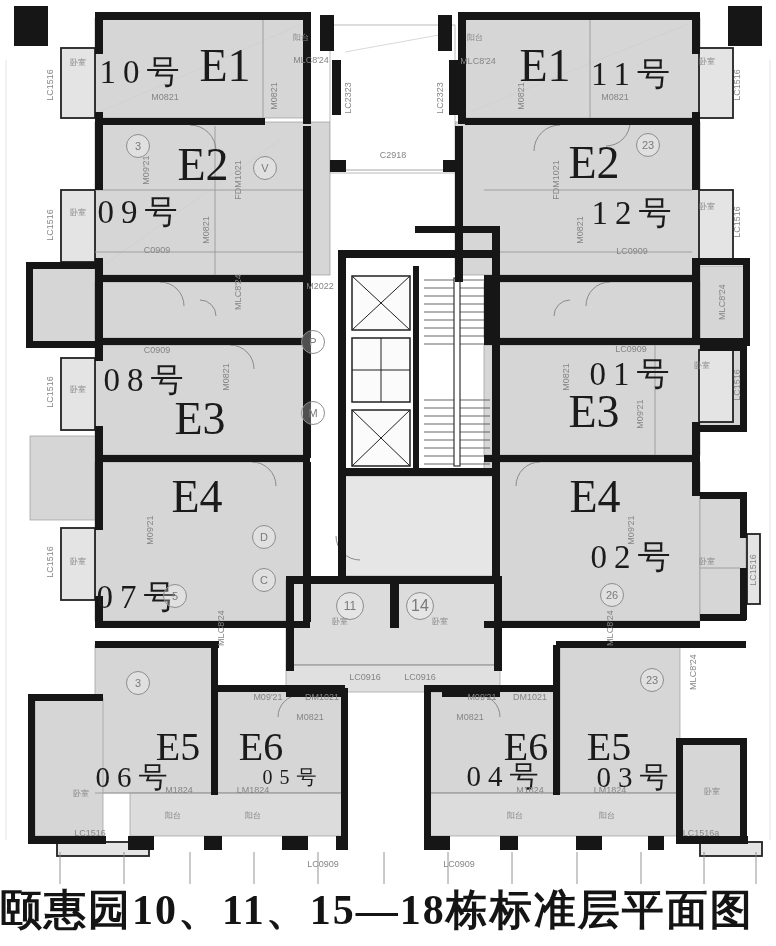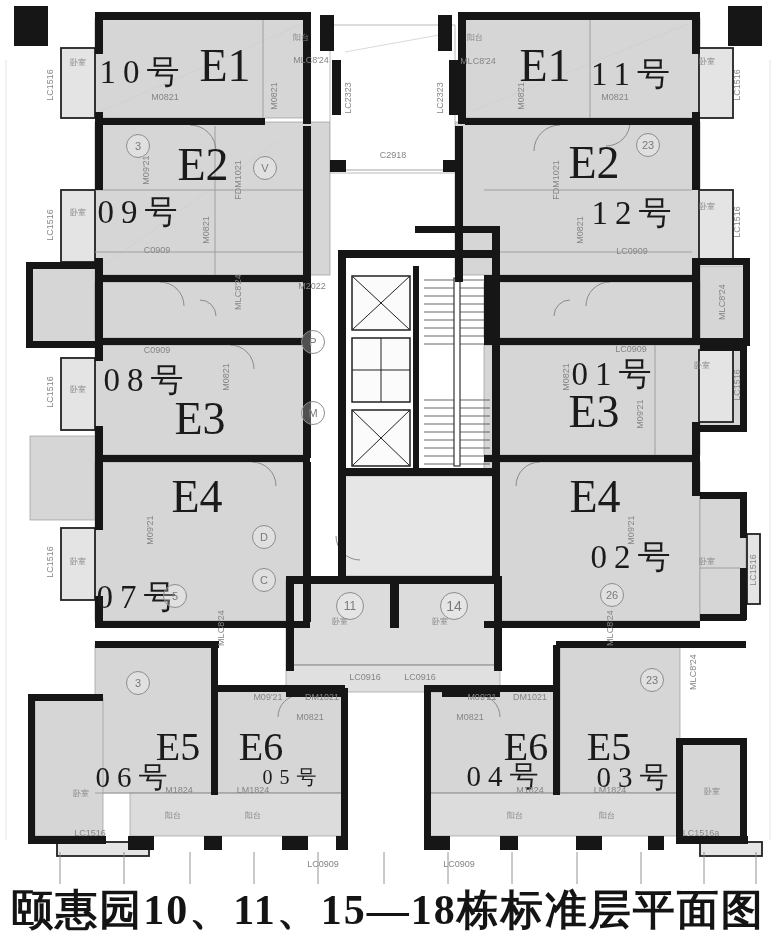--- a/index.html
+++ b/index.html
@@ -4,21 +4,21 @@
 <style>
   html,body{margin:0;padding:0;background:#fff}
   .plan{position:relative;width:776px;height:946px;background:#fff;overflow:hidden;
         font-family:"Liberation Sans","DejaVu Sans",sans-serif}
   .plan svg{position:absolute;left:0;top:0}
   .labels{position:absolute;left:0;top:0;width:776px;height:946px;pointer-events:none}
   .lb{position:absolute;color:#858585;font-size:9px;line-height:1;white-space:nowrap}
   .lb.big{color:#1b1b1b;font-family:"Liberation Serif","DejaVu Serif",serif;font-size:46px}
   .lb.num{color:#1b1b1b;font-family:"Liberation Serif","DejaVu Serif",serif;font-size:33px;letter-spacing:7px}
   .lb.circ{border:1.2px solid #8d8d8d;border-radius:50%;display:flex;align-items:center;justify-content:center;color:#7a7a7a;background:rgba(255,255,255,.25)}
-  .caption{position:absolute;left:0;right:0;top:882px;text-align:center;
+  .caption{position:absolute;left:0;right:0;top:882px;
            font:700 42px "Liberation Serif","DejaVu Serif",serif;color:#141414;letter-spacing:2px}
 </style>
 </head>
 <body>
 
 <div class="plan">
   <svg width="776" height="946" viewBox="0 0 776 946">
     <g id="g-rooms">
         <rect x="95" y="18" width="215" height="100" fill="#d6d6d6" stroke="#9a9a9a" stroke-width="0.7"></rect>
         <rect x="95" y="122" width="235" height="153" fill="#d6d6d6" stroke="#9a9a9a" stroke-width="0.7"></rect>
@@ -234,21 +234,21 @@
       <div class="lb big" style="left: 526px; top: 747px; font-size: 40px; transform: translate(-50%, -50%);">E6</div>
       <div class="lb big" style="left: 609px; top: 747px; font-size: 40px; transform: translate(-50%, -50%);">E5</div>
       <div class="lb num" style="left: 143px; top: 72px; transform: translate(-50%, -50%); text-align: center;">10号</div>
       <div class="lb num" style="left: 141px; top: 212px; transform: translate(-50%, -50%);">09号</div>
       <div class="lb num" style="left: 140px; top: 380px; transform: translate(-50%, -50%); margin-left: 7px;">08号</div>
       <div class="lb num" style="left: 140px; top: 558px; transform: translate(-50%, -50%); margin-top: 39px;">07号</div>
       <div class="lb num" style="left: 135px; top: 777px; font-size: 29px; transform: translate(-50%, -50%);">06号</div>
       <div class="lb num" style="left: 293px; top: 777px; font-size: 20px; transform: translate(-50%, -50%);">05号</div>
       <div class="lb num" style="left: 634px; top: 74px; transform: translate(-50%, -50%);">11号</div>
       <div class="lb num" style="left: 635px; top: 213px; transform: translate(-50%, -50%);">12号</div>
-      <div class="lb num" style="left: 615px; top: 374px; transform: translate(-50%, -50%);">01号</div>
+      <div class="lb num" style="left: 633px; top: 374px; transform: translate(-50%, -50%);">01号</div>
       <div class="lb num" style="left: 634px; top: 557px; transform: translate(-50%, -50%);">02号</div>
       <div class="lb num" style="left: 506px; top: 776px; font-size: 29px; transform: translate(-50%, -50%);">04号</div>
       <div class="lb num" style="left: 636px; top: 777px; font-size: 29px; transform: translate(-50%, -50%);">03号</div>
       <div class="lb ann" style="left: 50px; top: 85px; transform: translate(-50%, -50%) rotate(-90deg);">LC1516</div>
       <div class="lb ann" style="left: 50px; top: 225px; transform: translate(-50%, -50%) rotate(-90deg);">LC1516</div>
       <div class="lb ann" style="left: 50px; top: 392px; transform: translate(-50%, -50%) rotate(-90deg);">LC1516</div>
       <div class="lb ann" style="left: 50px; top: 562px; transform: translate(-50%, -50%) rotate(-90deg);">LC1516</div>
       <div class="lb ann" style="left: 737px; top: 85px; transform: translate(-50%, -50%) rotate(-90deg);">LC1516</div>
       <div class="lb ann" style="left: 737px; top: 222px; transform: translate(-50%, -50%) rotate(-90deg);">LC1516</div>
       <div class="lb ann" style="left: 737px; top: 385px; transform: translate(-50%, -50%) rotate(-90deg);">LC1516</div>
@@ -289,21 +289,21 @@
       <div class="lb ann" style="left: 157px; top: 250px; transform: translate(-50%, -50%);">C0909</div>
       <div class="lb ann" style="left: 157px; top: 350px; transform: translate(-50%, -50%);">C0909</div>
       <div class="lb ann" style="left: 365px; top: 677px; transform: translate(-50%, -50%);">LC0916</div>
       <div class="lb ann" style="left: 420px; top: 677px; transform: translate(-50%, -50%);">LC0916</div>
       <div class="lb ann" style="left: 253px; top: 790px; transform: translate(-50%, -50%);">LM1824</div>
       <div class="lb ann" style="left: 610px; top: 790px; transform: translate(-50%, -50%);">LM1824</div>
       <div class="lb ann" style="left: 179px; top: 790px; transform: translate(-50%, -50%);">M1824</div>
       <div class="lb ann" style="left: 530px; top: 790px; transform: translate(-50%, -50%);">M1824</div>
       <div class="lb ann" style="left: 348px; top: 98px; transform: translate(-50%, -50%) rotate(-90deg);">LC2323</div>
       <div class="lb ann" style="left: 440px; top: 98px; transform: translate(-50%, -50%) rotate(-90deg);">LC2323</div>
-      <div class="lb ann" style="left: 312px; top: 286px; transform: translate(-50%, -50%);">M2022</div>
+      <div class="lb ann" style="left: 320px; top: 286px; transform: translate(-50%, -50%);">M2022</div>
       <div class="lb ann" style="left: 393px; top: 155px; transform: translate(-50%, -50%);">C2918</div>
       <div class="lb ann" style="left: 78px; top: 63px; font-size: 8px; transform: translate(-50%, -50%);">卧室</div>
       <div class="lb ann" style="left: 78px; top: 213px; font-size: 8px; transform: translate(-50%, -50%);">卧室</div>
       <div class="lb ann" style="left: 78px; top: 390px; font-size: 8px; transform: translate(-50%, -50%);">卧室</div>
       <div class="lb ann" style="left: 78px; top: 562px; font-size: 8px; transform: translate(-50%, -50%);">卧室</div>
       <div class="lb ann" style="left: 707px; top: 62px; font-size: 8px; transform: translate(-50%, -50%);">卧室</div>
       <div class="lb ann" style="left: 707px; top: 207px; font-size: 8px; transform: translate(-50%, -50%);">卧室</div>
       <div class="lb ann" style="left: 702px; top: 366px; font-size: 8px; transform: translate(-50%, -50%);">卧室</div>
       <div class="lb ann" style="left: 707px; top: 562px; font-size: 8px; transform: translate(-50%, -50%);">卧室</div>
       <div class="lb ann" style="left: 81px; top: 794px; font-size: 8px; transform: translate(-50%, -50%);">卧室</div>
@@ -313,21 +313,21 @@
       <div class="lb ann" style="left: 301px; top: 38px; font-size: 8px; transform: translate(-50%, -50%);">阳台</div>
       <div class="lb ann" style="left: 475px; top: 38px; font-size: 8px; transform: translate(-50%, -50%);">阳台</div>
       <div class="lb ann" style="left: 173px; top: 816px; font-size: 8px; transform: translate(-50%, -50%);">阳台</div>
       <div class="lb ann" style="left: 253px; top: 816px; font-size: 8px; transform: translate(-50%, -50%);">阳台</div>
       <div class="lb ann" style="left: 515px; top: 816px; font-size: 8px; transform: translate(-50%, -50%);">阳台</div>
       <div class="lb ann" style="left: 607px; top: 816px; font-size: 8px; transform: translate(-50%, -50%);">阳台</div>
       <div class="lb circ" style="left: 138px; top: 146px; width: 22px; height: 22px; font-size: 11px; transform: translate(-50%, -50%);">3</div>
       <div class="lb circ" style="left: 138px; top: 683px; width: 22px; height: 22px; font-size: 11px; transform: translate(-50%, -50%);">3</div>
       <div class="lb circ" style="left: 175px; top: 596px; width: 22px; height: 22px; font-size: 11px; transform: translate(-50%, -50%);">5</div>
       <div class="lb circ" style="left: 350px; top: 606px; font-size: 12px; width: 26px; height: 26px; transform: translate(-50%, -50%);">11</div>
-      <div class="lb circ" style="left: 420px; top: 606px; font-size: 14px; width: 26px; height: 26px; transform: translate(-50%, -50%); margin-left: 34px;">14</div>
+      <div class="lb circ" style="left: 420px; top: 606px; font-size: 16px; width: 26px; height: 26px; transform: translate(-50%, -50%);">14</div>
       <div class="lb circ" style="left: 612px; top: 595px; width: 22px; height: 22px; font-size: 11px; transform: translate(-50%, -50%);">26</div>
       <div class="lb circ" style="left: 648px; top: 145px; width: 22px; height: 22px; font-size: 11px; transform: translate(-50%, -50%);">23</div>
       <div class="lb circ" style="left: 652px; top: 680px; width: 22px; height: 22px; font-size: 11px; transform: translate(-50%, -50%);">23</div>
       <div class="lb circ" style="left: 265px; top: 168px; width: 22px; height: 22px; font-size: 11px; transform: translate(-50%, -50%);">V</div>
       <div class="lb circ" style="left: 313px; top: 342px; width: 22px; height: 22px; font-size: 11px; transform: translate(-50%, -50%);">P</div>
       <div class="lb circ" style="left: 313px; top: 413px; width: 22px; height: 22px; font-size: 11px; transform: translate(-50%, -50%);">M</div>
       <div class="lb circ" style="left: 264px; top: 537px; width: 22px; height: 22px; font-size: 11px; transform: translate(-50%, -50%);">D</div>
       <div class="lb circ" style="left: 264px; top: 580px; width: 22px; height: 22px; font-size: 11px; transform: translate(-50%, -50%);">C</div>
     </div>
   <div class="caption">颐惠园10、11、15—18栋标准层平面图</div>

